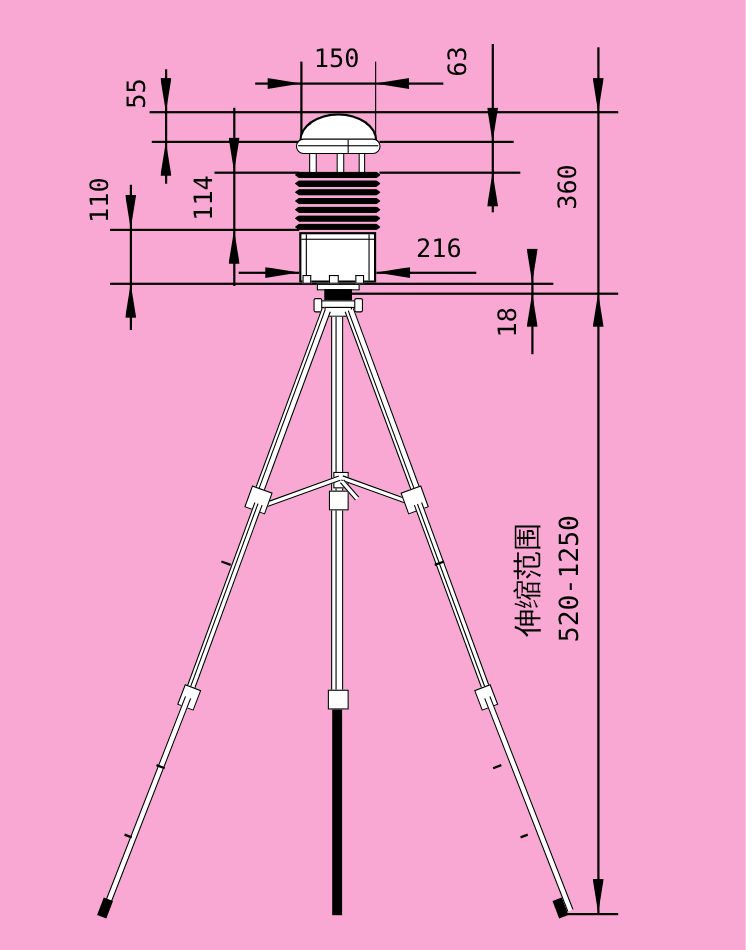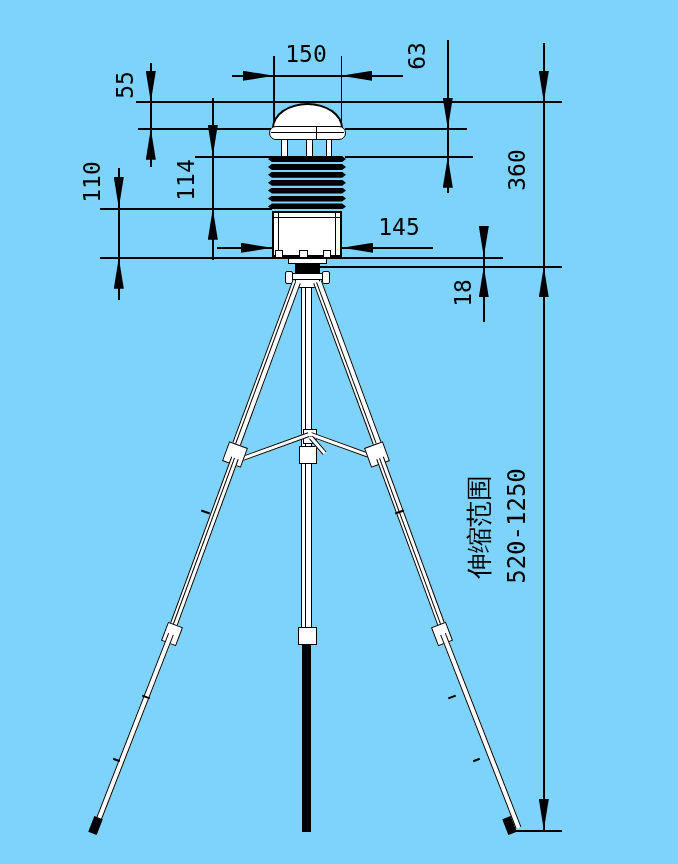--- a/index.html
+++ b/index.html
@@ -1,16 +1,16 @@
 <!DOCTYPE html>
 <html><head>
 <meta charset="utf-8">
 <style>
   html,body{margin:0;padding:0;background:#fff;}
-  .canvas{position:relative;width:678px;height:864px;background:#7dd3fc;overflow:hidden;
+  .canvas{position:relative;width:678px;height:864px;background:#f9a8d4;overflow:hidden;
           font-family:"DejaVu Sans Mono",monospace;color:#000;}
   
   .hl{position:absolute;height:1.6px;background:#000;}
   .vl{position:absolute;width:1.6px;background:#000;}
   
   .ar{position:absolute;background:#000;}
   .ar-u{width:10px;height:31px;clip-path:polygon(50% 0,100% 100%,0 100%);}
   .ar-d{width:10px;height:31px;clip-path:polygon(0 0,100% 0,50% 100%);}
   .ar-l{width:31px;height:10px;clip-path:polygon(0 50%,100% 0,100% 100%);}
   .ar-r{width:31px;height:10px;clip-path:polygon(0 0,100% 50%,0 100%);}
@@ -83,21 +83,21 @@
   <div class="ar ar-u" style="left:538.8px;top:266.4px;"></div>
   <div class="ar ar-d" style="left:538.8px;top:799px;"></div>
   <div class="ar ar-r" style="left:241px;top:242.8px;"></div>
   <div class="ar ar-l" style="left:342px;top:242.8px;"></div>
 
   <div class="lbl" style="left:306px;top:54px;">150</div>
   <div class="vlbl" style="left:125px;top:85px;">55</div>
   <div class="vlbl" style="left:417px;top:56px;">63</div>
   <div class="vlbl" style="left:92px;top:182px;">110</div>
   <div class="vlbl" style="left:186px;top:180px;">114</div>
-  <div class="lbl" style="left:399px;top:227px;">145</div>
+  <div class="lbl" style="left:399px;top:227px;">216</div>
   <div class="vlbl" style="left:517px;top:170px;">360</div>
   <div class="vlbl" style="left:463px;top:293px;">18</div>
   <div class="vlbl cjk" style="left:479px;top:527px;">伸缩范围</div>
   <div class="vlbl rng" style="left:517px;top:526px;">520-1250</div>
 
   <div class="dome"></div>
   <div class="bx" style="left:269px;top:126px;width:77px;height:14px;border-radius:7px;"></div>
   <div class="hl" style="left:271px;top:131.5px;width:73px;height:1.3px;"></div>
   <div class="vl" style="left:316px;top:127px;height:12px;width:1.3px;"></div>
   <div class="post" style="left:281px;width:7px;"></div>

